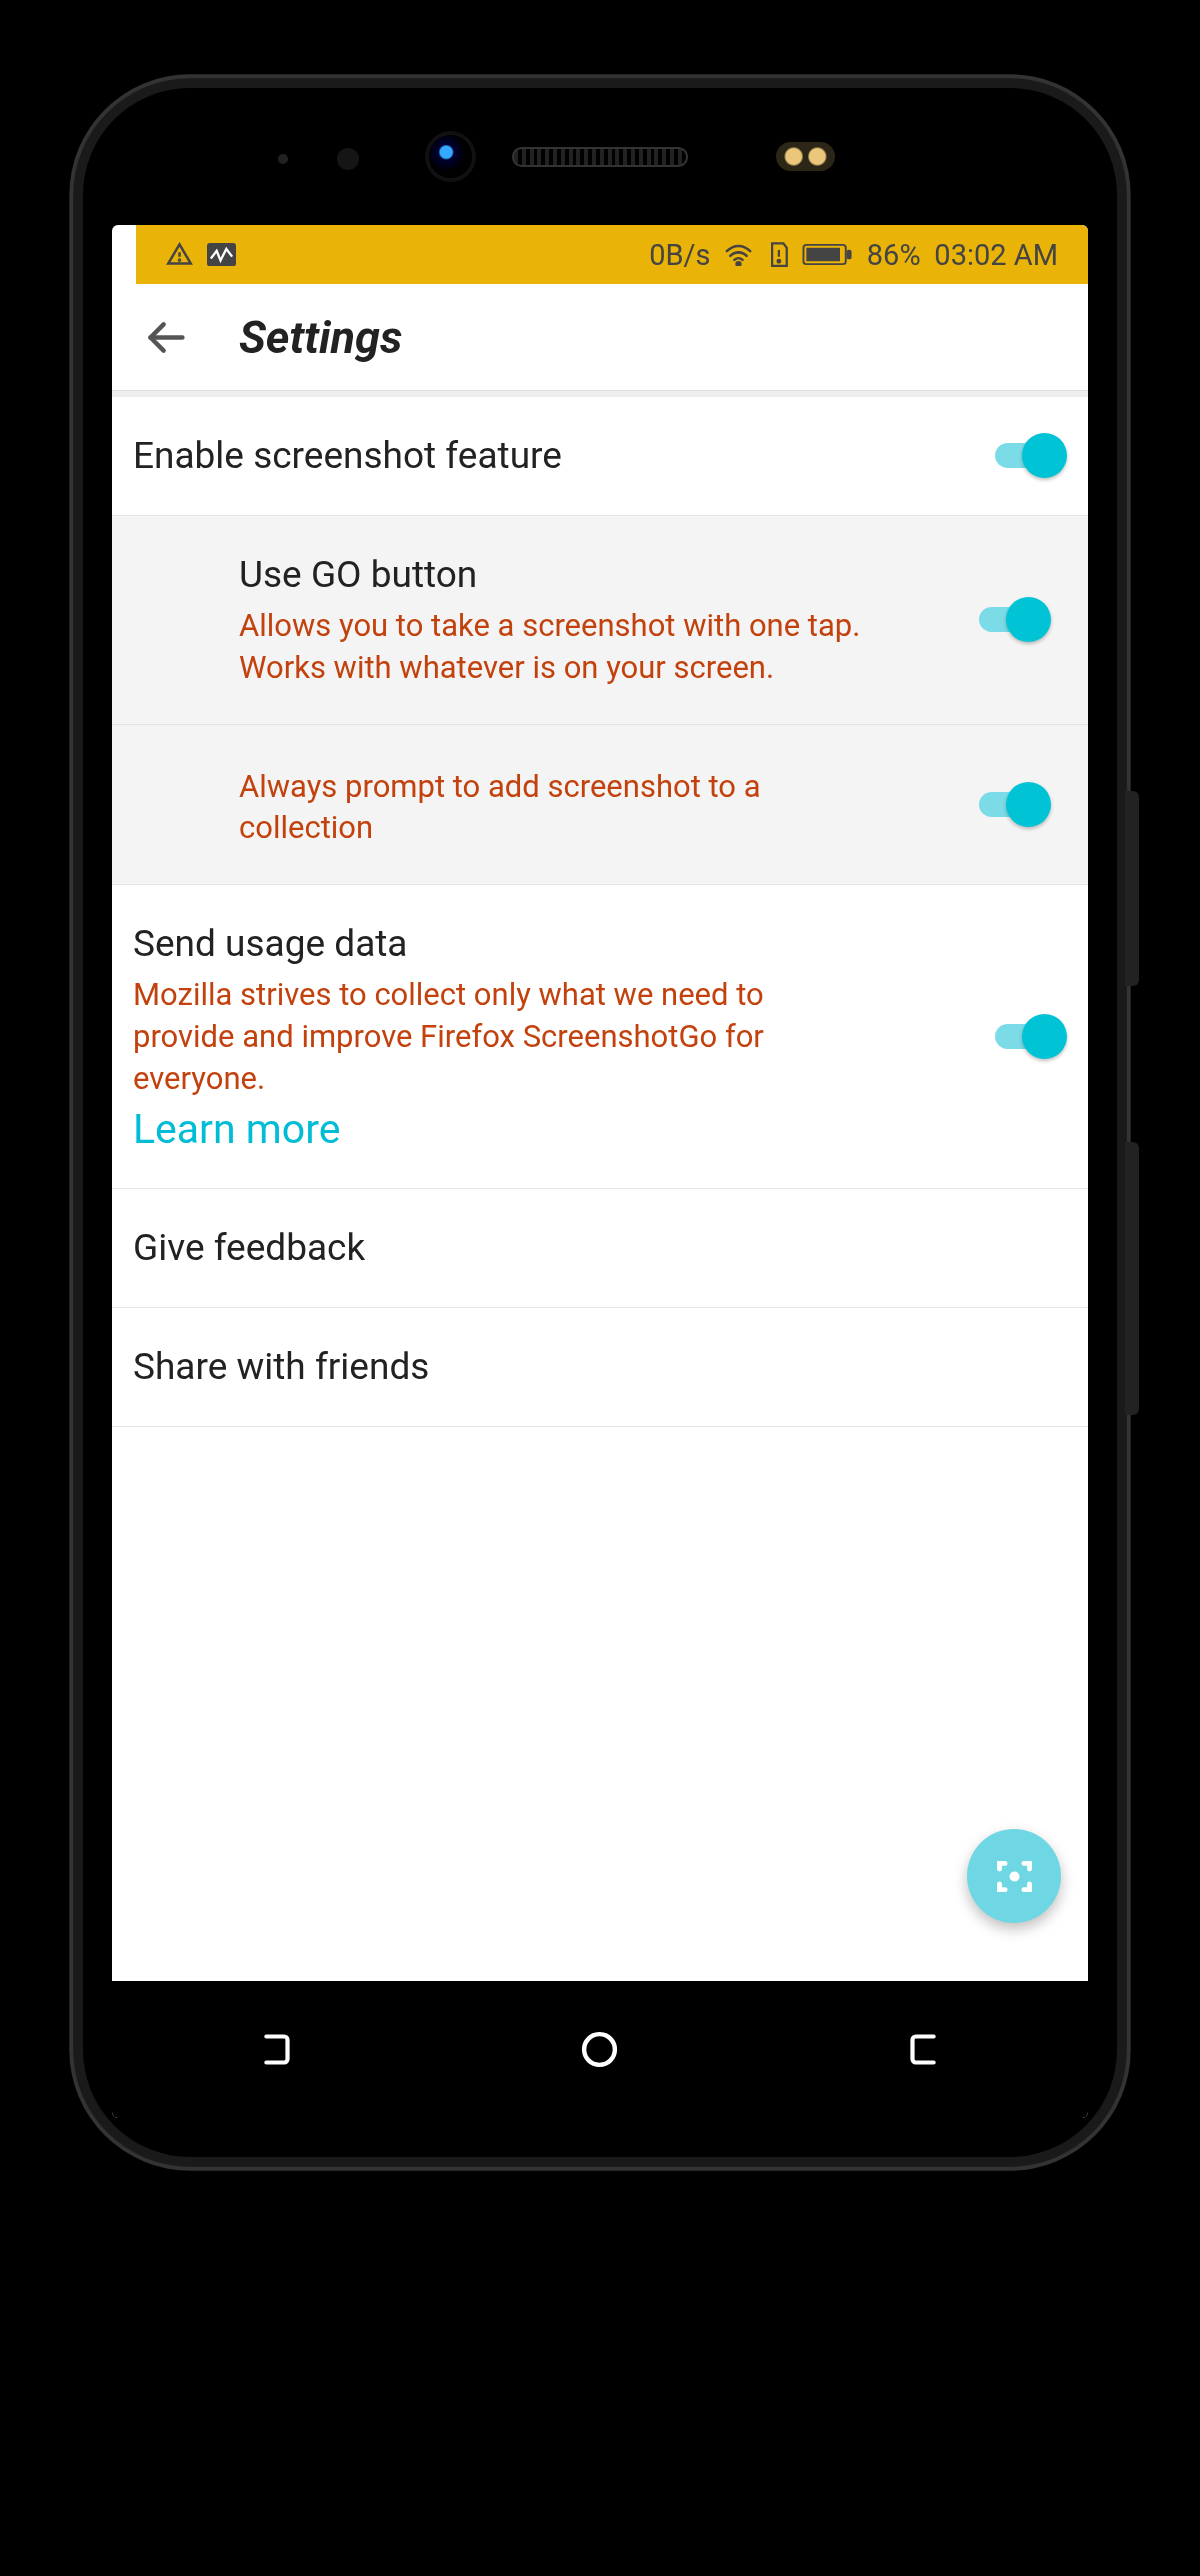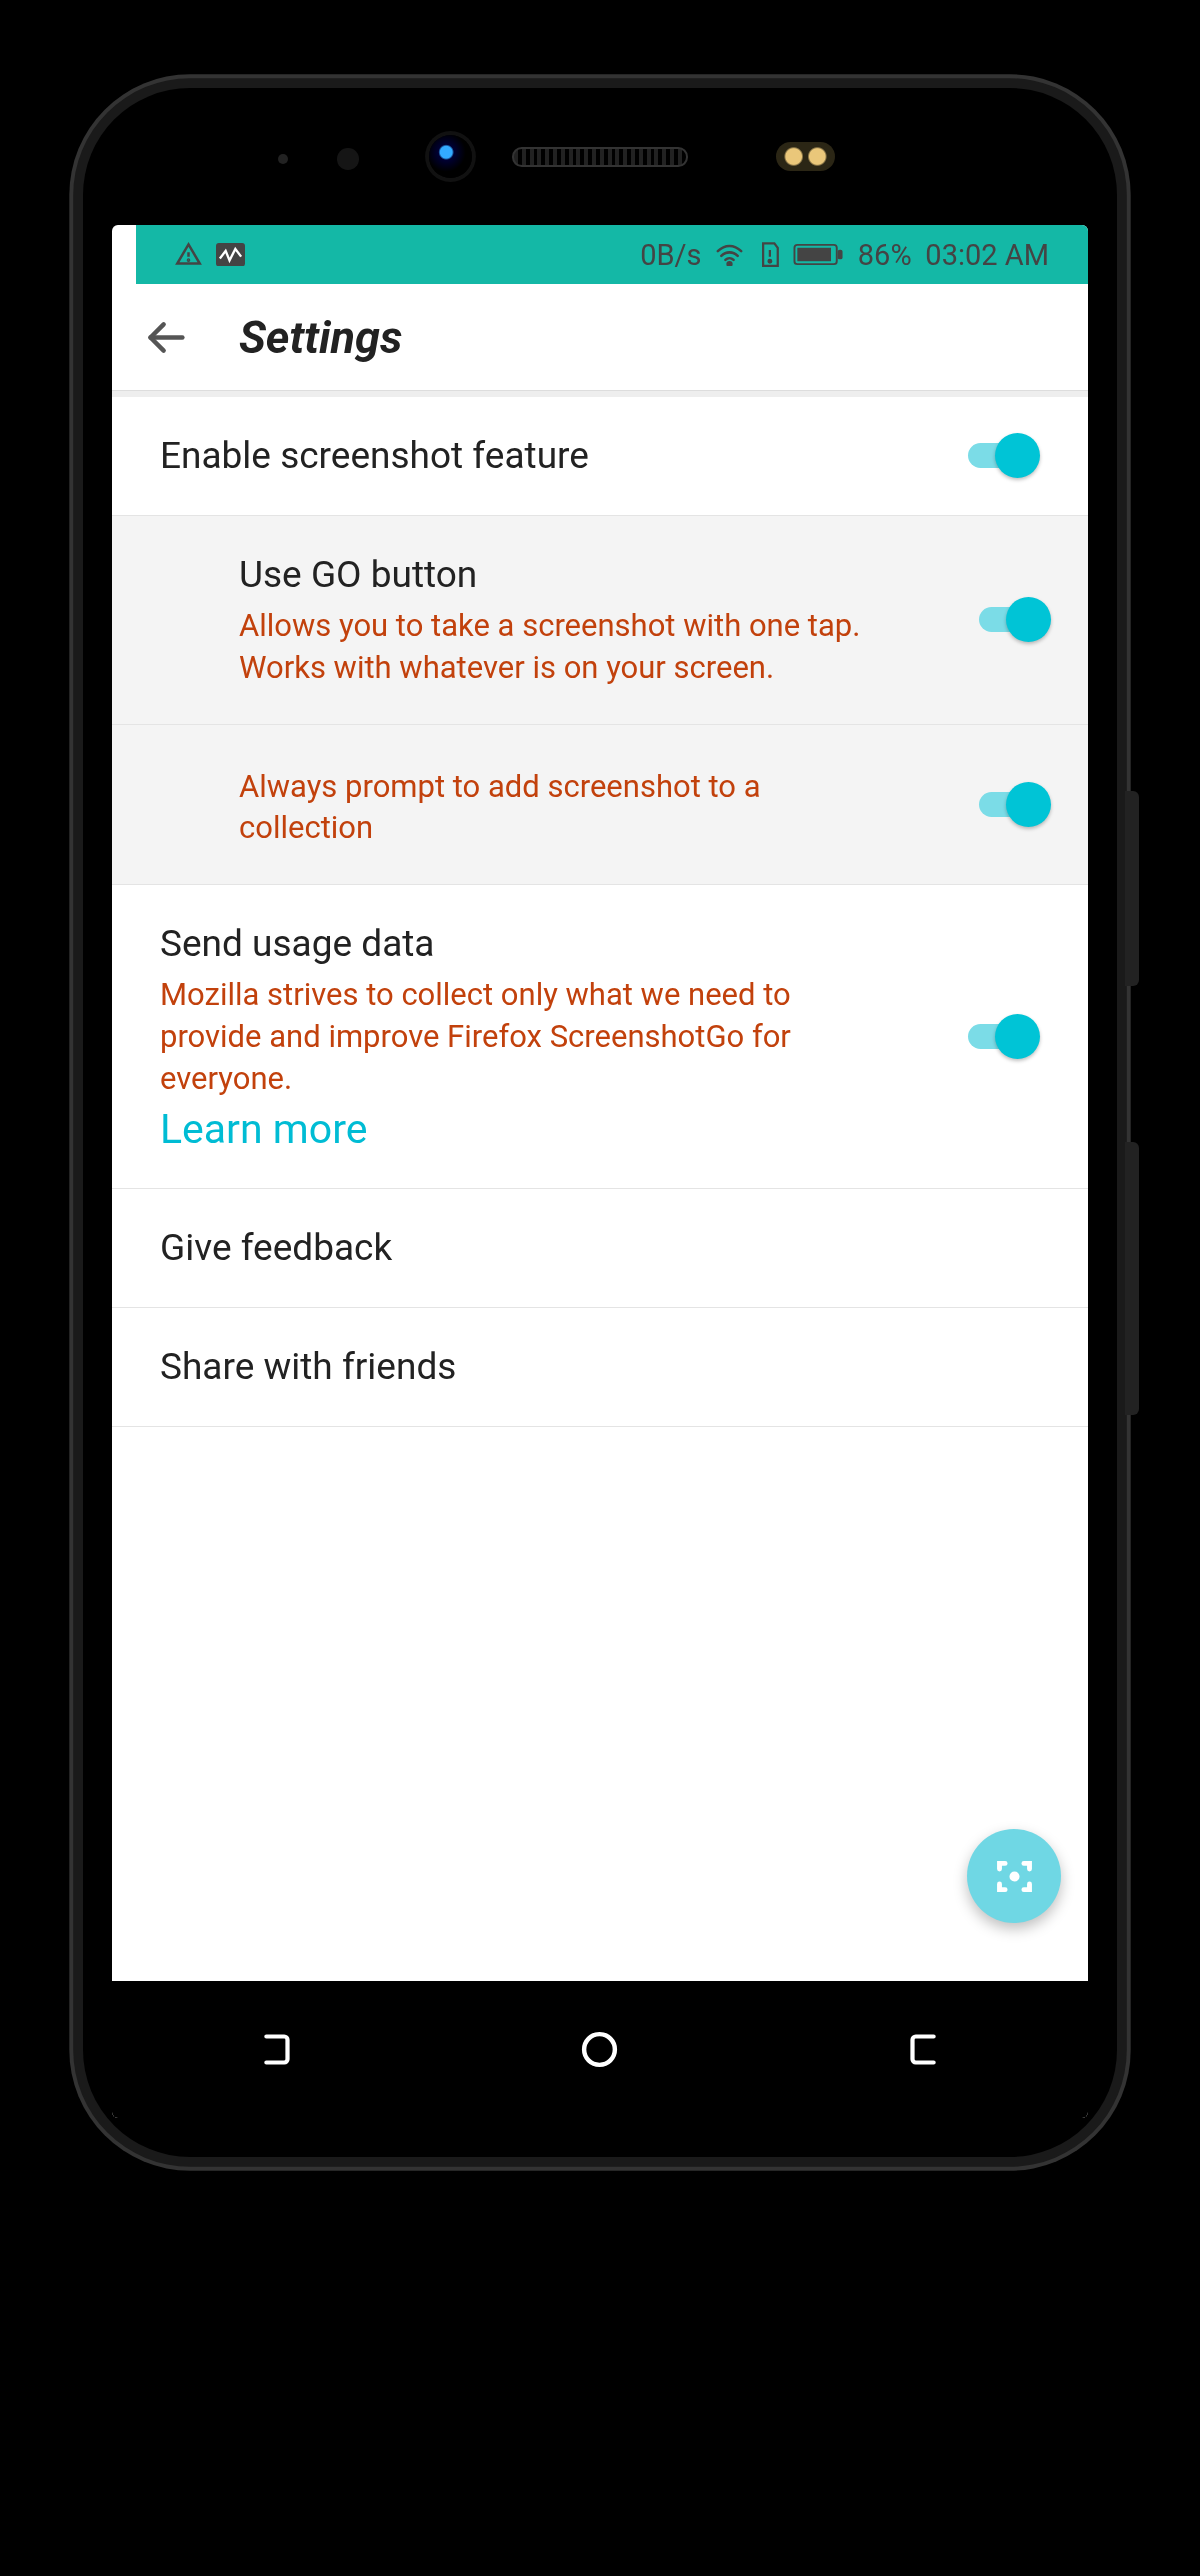--- a/index.html
+++ b/index.html
@@ -26,33 +26,33 @@
 
   .screen {
     position:absolute; left:29px; top:137px; width:976px; height:1893px;
     background:#000; overflow:hidden; border-radius:5.9px;
   }
   .display {
     position:absolute; inset:0; background:#fff; display:flex; flex-direction:column;
   }
 
   
-  .statusbar { height:59px; display:flex; align-items:center; justify-content:space-between; padding:0 39px; font-size:27px; color:#444; background:#14b8a6;margin-left:24px; }
+  .statusbar { height:59px; display:flex; align-items:center; justify-content:space-between; padding:0 30px; font-size:27px; color:#444; background:#eab308;margin-left:24px; }
   .statusbar .left, .statusbar .right { display:flex; align-items:center; gap:13.7px; }
   .statusbar svg { display:block; }
   .status-text { font-size:29px; letter-spacing:0px; }
 
   
   .appbar { height:107px; display:flex; align-items:center; padding:0 29px; gap:49px; border-bottom:1px solid #ddd; }
   .appbar .back { width:49px; height:49px; display:flex; align-items:center; justify-content:center; cursor:pointer; }
   .appbar .title { font-size:45px; font-weight:700; color:#222;font-style:italic; }
 
   
   .list { flex:1; overflow:auto; }
-  .row { padding:35px 48px; border-bottom:1px solid #e4e4e4; display:flex; align-items:center; gap:29px; background:#fff; }
+  .row { padding:35px 21px; border-bottom:1px solid #e4e4e4; display:flex; align-items:center; gap:29px; background:#fff; }
   .row.sub { background:#f4f4f4; padding-left:127px; padding-right:37px; }
   .row .txt { flex:1; }
   .row .title { font-size:37px; color:#222; line-height:1.3; }
   .row .desc  { font-size:31px; color:#c2410c; margin-top:5.9px; line-height:1.35; max-width:664px; }
   .row.sub .desc{ max-width:624px; }
   .link { color:#00bcd4; font-size:41px; margin-top:5px; display:inline-block; }
 
   
   .toggle { position:relative; width:78px; height:45px; flex:0 0 auto; }
   .toggle .track { position:absolute; left:5.9px; top:9.8px; width:59px; height:25px; border-radius:12.7px; background:#7bdce7; }

